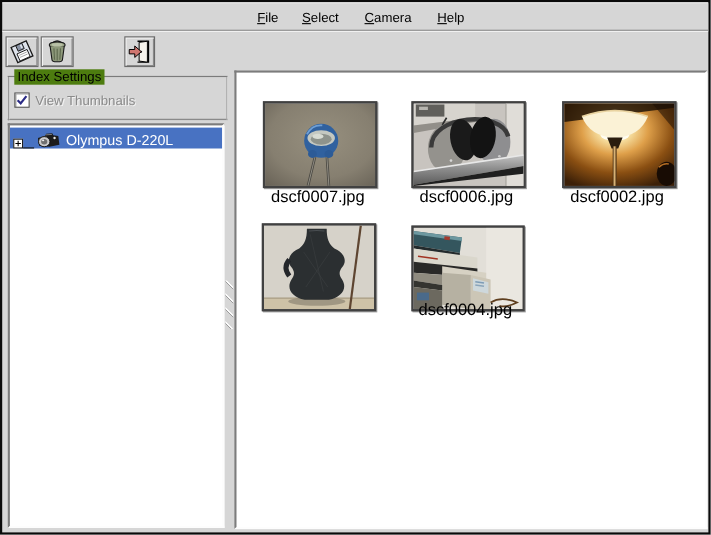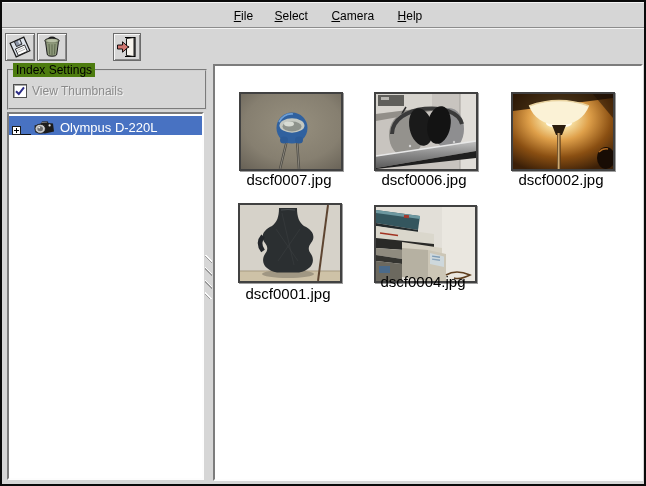--- a/index.html
+++ b/index.html
@@ -269,21 +269,20 @@
         <rect y="66" width="100" height="10" fill="#cec2a7"></rect>
         <line x1="0" y1="66" x2="100" y2="66" stroke="#a79b82" stroke-width="1"></line>
         <line x1="88" y1="0" x2="78" y2="76" stroke="#5e4531" stroke-width="2"></line>
         <ellipse cx="48" cy="69" rx="26" ry="4" fill="#8d8474" opacity="0.7"></ellipse>
         <path d="M39,3 L57,3 C57,12 59,17 64,21 C73,25 76,32 71,38 C68,42 68,45 71,49 C76,57 71,65 59,67.5 L37,67.5 C25,65 20,57 25,49 C28,45 28,42 25,38 C20,32 23,25 32,21 C37,17 39,12 39,3 Z" fill="#2b2f31"></path>
         <path d="M42,8 L54,60 M36,24 L58,56 M60,24 L38,56" stroke="#ffffff" stroke-width="0.6" opacity="0.07"></path>
         <path d="M23,31 q-6,7 0,15" stroke="#23262a" stroke-width="4.5" fill="none"></path>
         <path d="M41,5 Q48,4 55,5" stroke="#4a4f52" stroke-width="1" fill="none"></path>
       </svg>
     </div>
-    <div class="thumb-label" style="left:3px; top:220px;">dscf0001.jpg</div>
 
     <div class="thumb-img" style="left:159px; top:139px;">
       <svg width="99" height="74" viewBox="0 0 99 74">
         <rect width="99" height="74" fill="#e2dfd8"></rect>
         <rect x="66" width="33" height="74" fill="#eae7e0"></rect>
         <polygon points="0,3 44,9 42,23 0,16" fill="#34565e"></polygon>
         <polygon points="0,3 44,9 44,12 0,6" fill="#6d98a0"></polygon>
         <rect x="28" y="8" width="5" height="3" fill="#a43a2e" transform="rotate(6 30 9)"></rect>
         <polygon points="0,16 42,23 42,26 0,19" fill="#232a2c"></polygon>
         <polygon points="0,19 58,27 58,37 0,31" fill="#dad7cc"></polygon>

